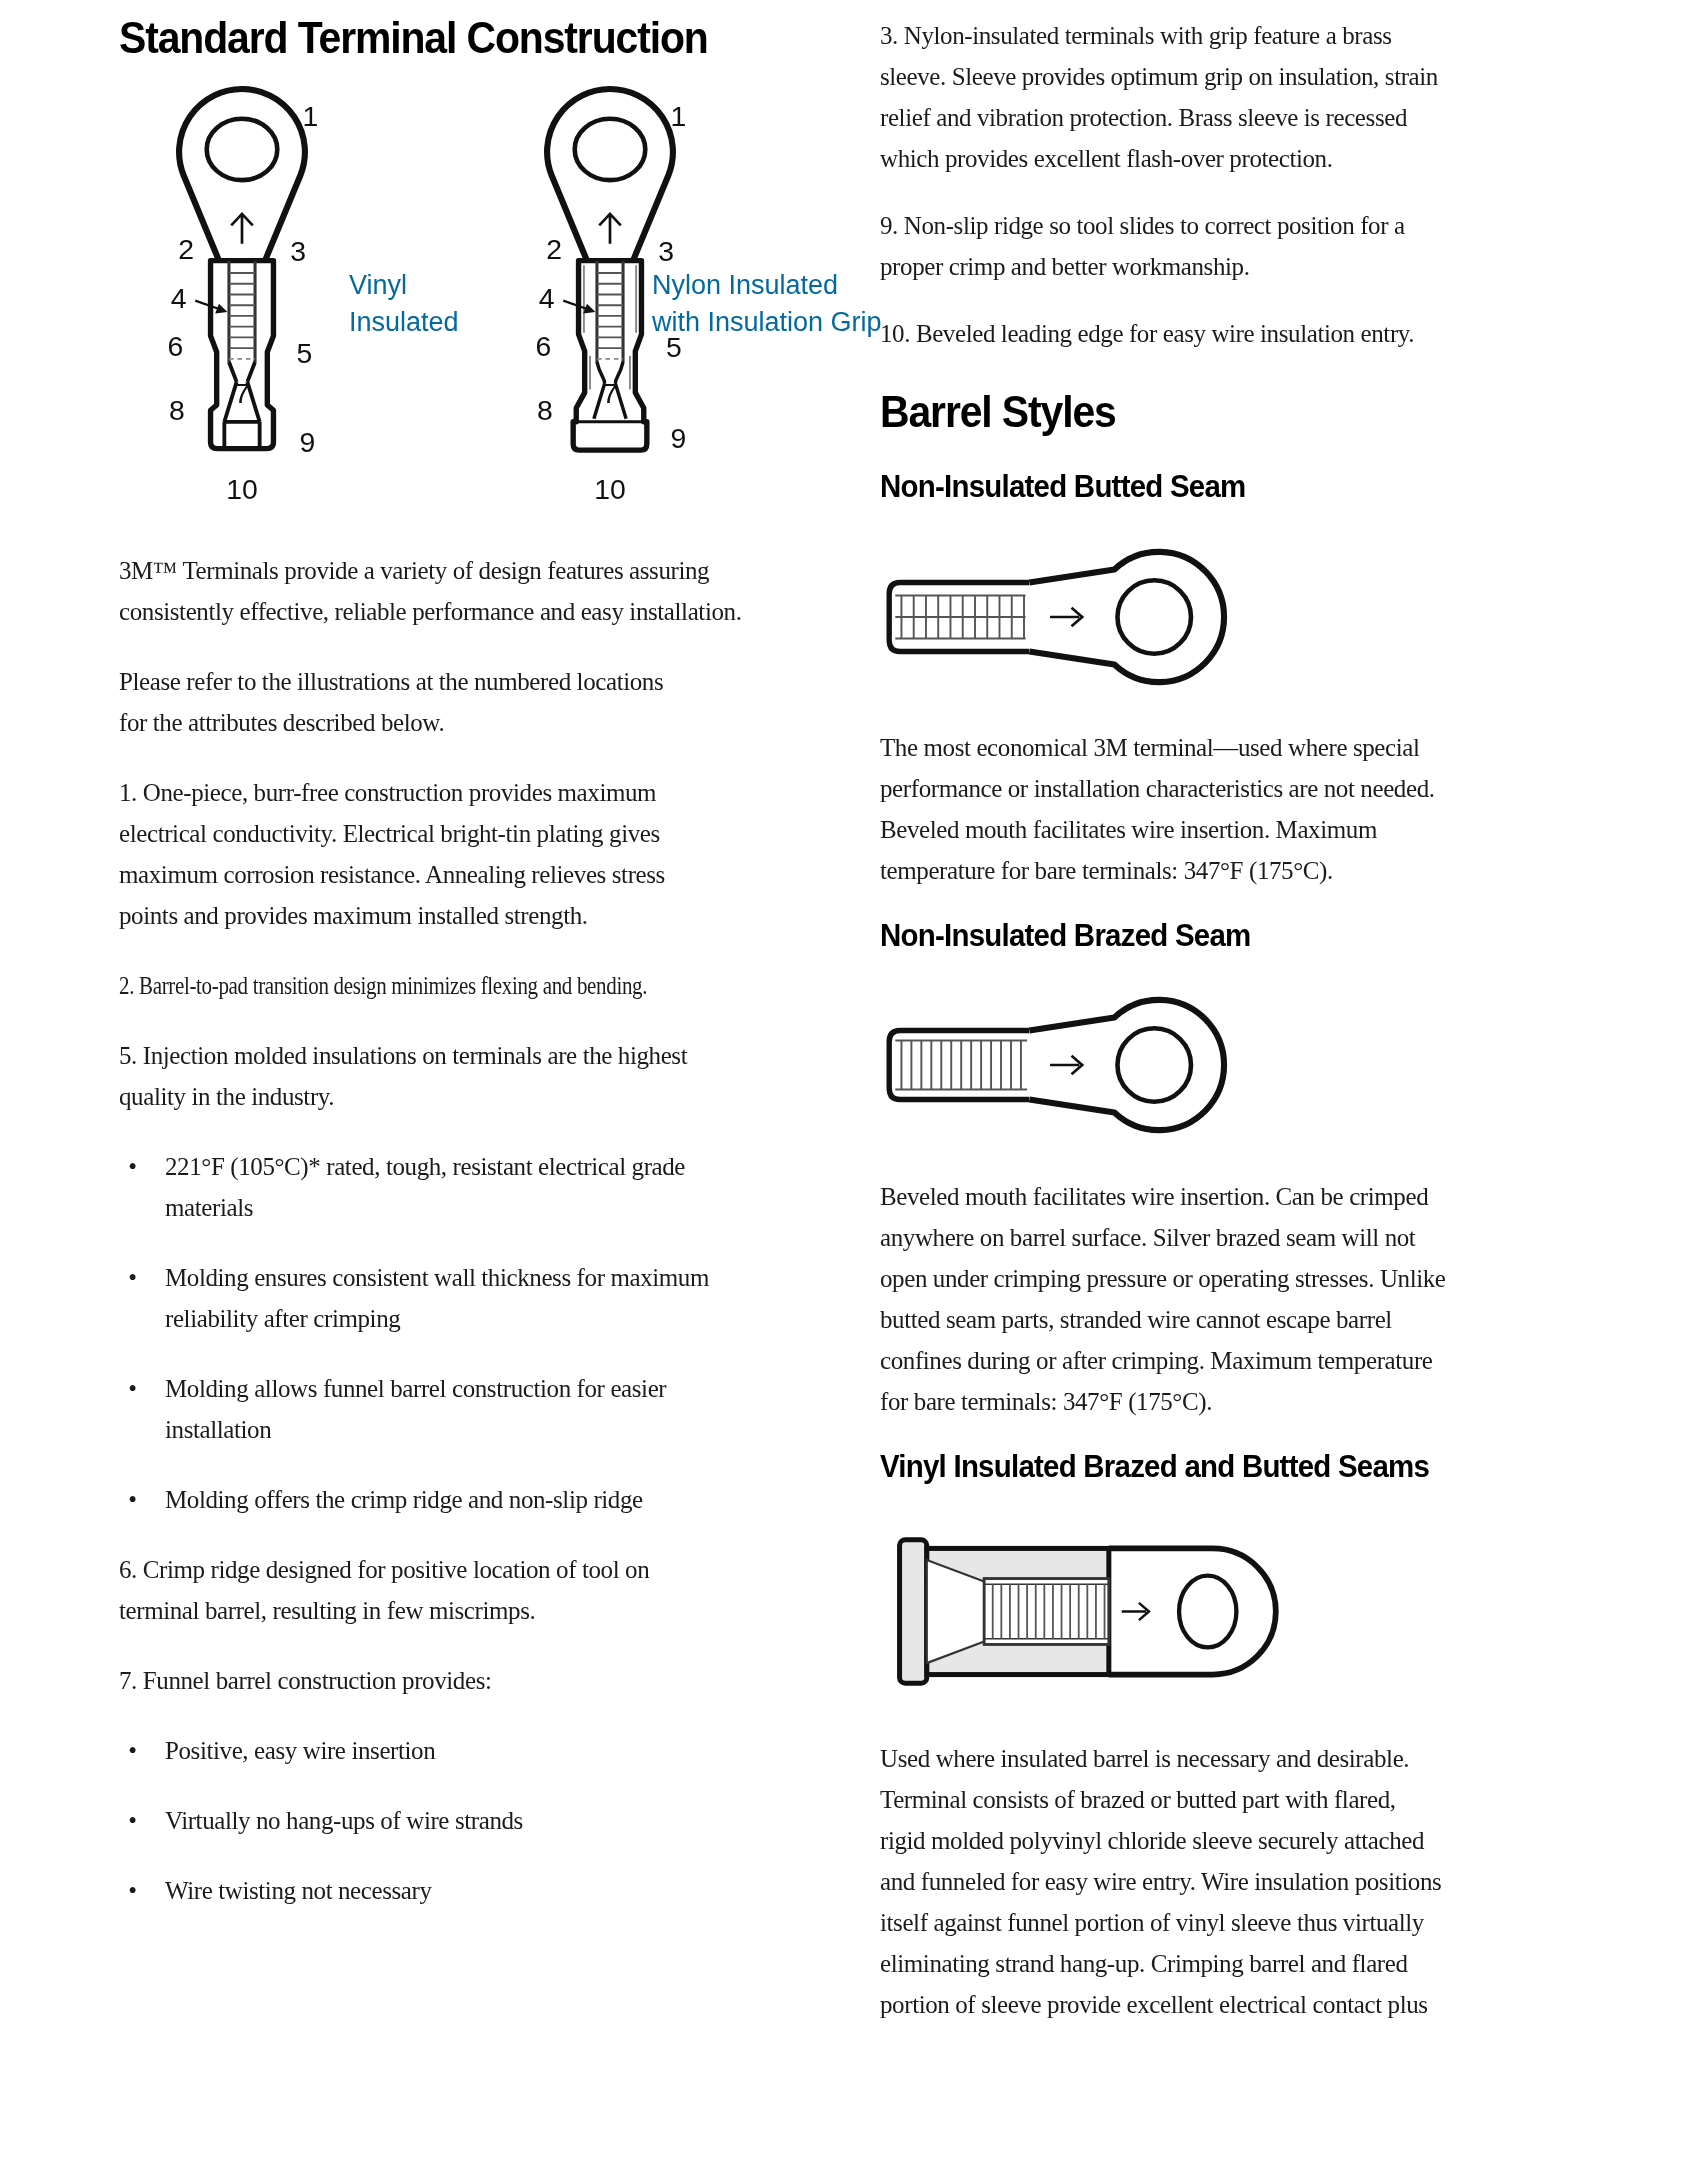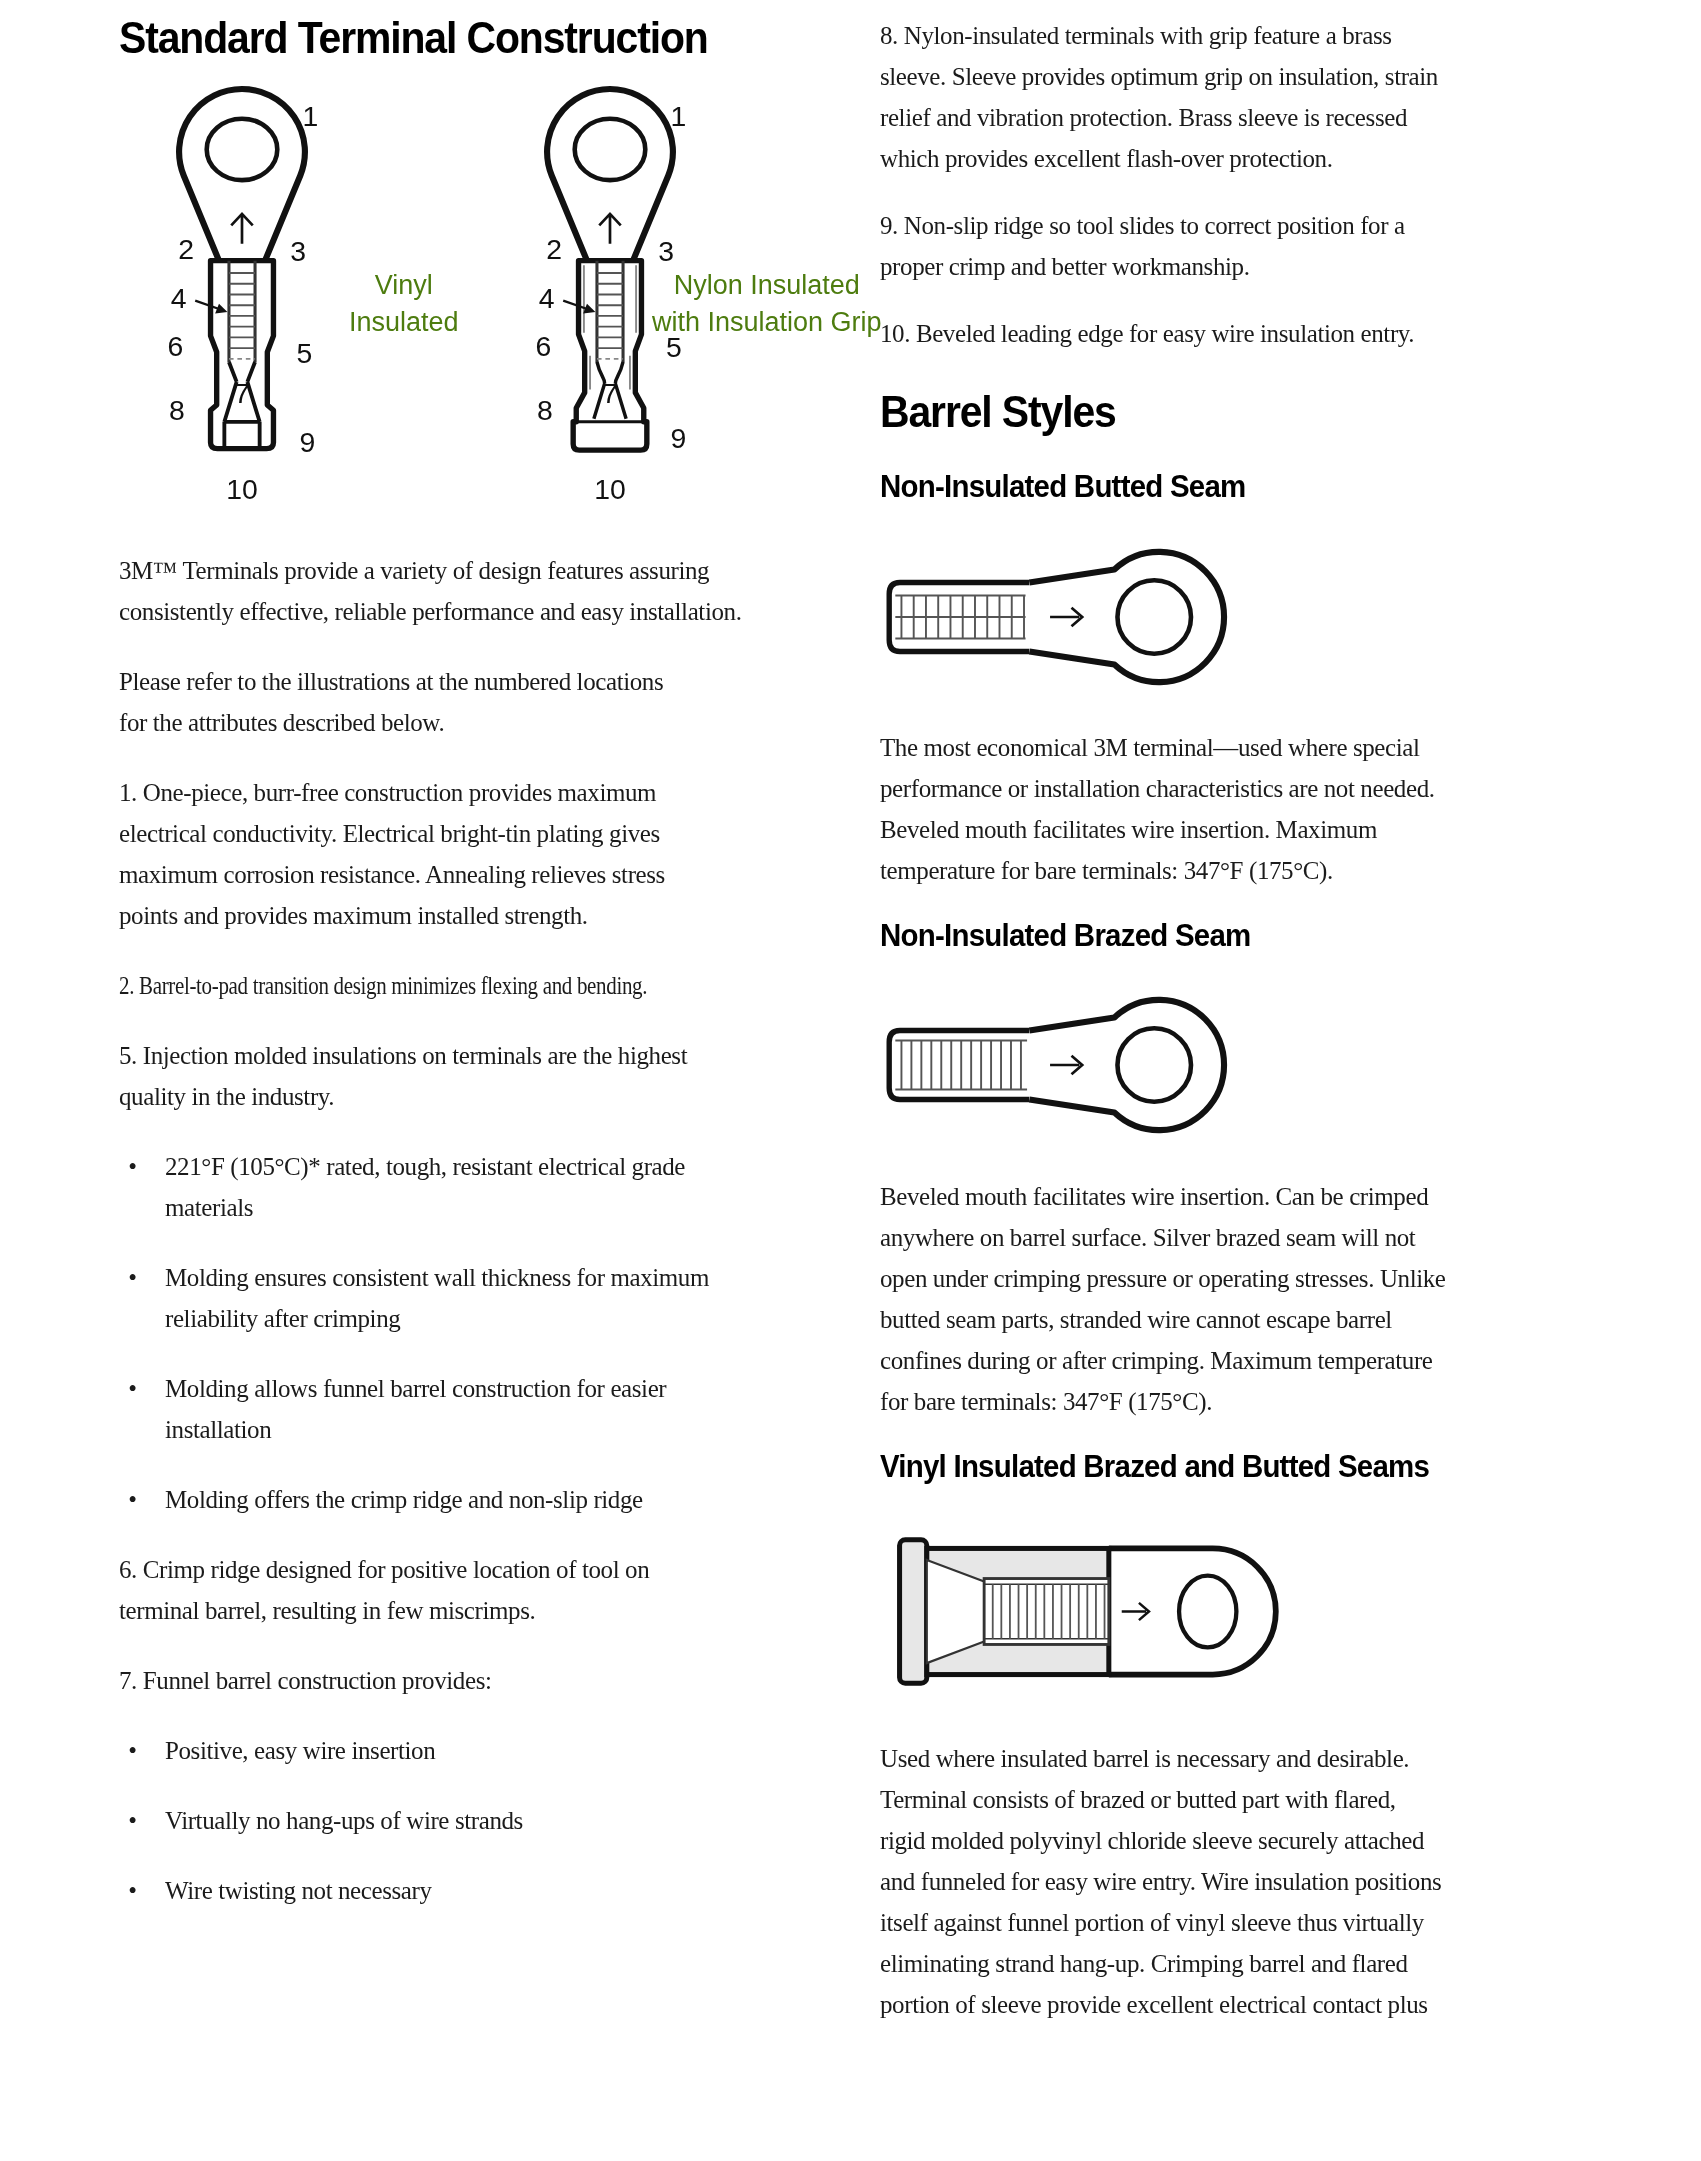--- a/index.html
+++ b/index.html
@@ -34,21 +34,21 @@
 
   .bullet { position:relative; padding-left:46px; }
   .bullet::before { content:"\2022"; position:absolute; left:9.2px; top:0; font-size:25px; line-height:41px; }
 
   .construction { position:relative; height:452px; margin-bottom:23px; }
   .construction svg { position:absolute; top:0; }
   #svg-vinyl { left:27px; }
   #svg-nylon { left:395px; }
   .diagram-label {
     position:absolute; font-family:"Liberation Sans", sans-serif;
-    font-size:27px; line-height:37px; color:#4d7c0f; white-space:pre;text-align:center;
+    font-size:27px; line-height:37px; color:#0369a1; white-space:pre;
   }
   .label-vinyl { left:230px; top:192px; }
   .label-nylon { left:533px; top:192px; }
 
   .style-fig { margin:1.5px 0 18.4px 0; }
   .style-fig svg { display:block; }
 
   .callout { font-family:"Liberation Sans", sans-serif; font-size:37px; fill:#111; }
 
   .footnote {
@@ -173,21 +173,21 @@
 terminal barrel, resulting in few miscrimps.</p>
     <p class="para">7. Funnel barrel construction provides:</p>
 
     <p class="para bullet">Positive, easy wire insertion</p>
     <p class="para bullet">Virtually no hang-ups of wire strands</p>
     <p class="para bullet">Wire twisting not necessary</p>
   </div>
 
   <div class="col col-right">
 
-    <p class="para">8. Nylon-insulated terminals with grip feature a brass
+    <p class="para">3. Nylon-insulated terminals with grip feature a brass
 sleeve. Sleeve provides optimum grip on insulation, strain
 relief and vibration protection. Brass sleeve is recessed
 which provides excellent flash-over protection.</p>
     <p class="para">9. Non-slip ridge so tool slides to correct position for a
 proper crimp and better workmanship.</p>
     <p class="para" style="margin-bottom:31px">10. Beveled leading edge for easy wire insulation entry.</p>
 
     <h2 class="big">Barrel Styles</h2>
 
     <h3 class="sub">Non-Insulated Butted Seam</h3>

